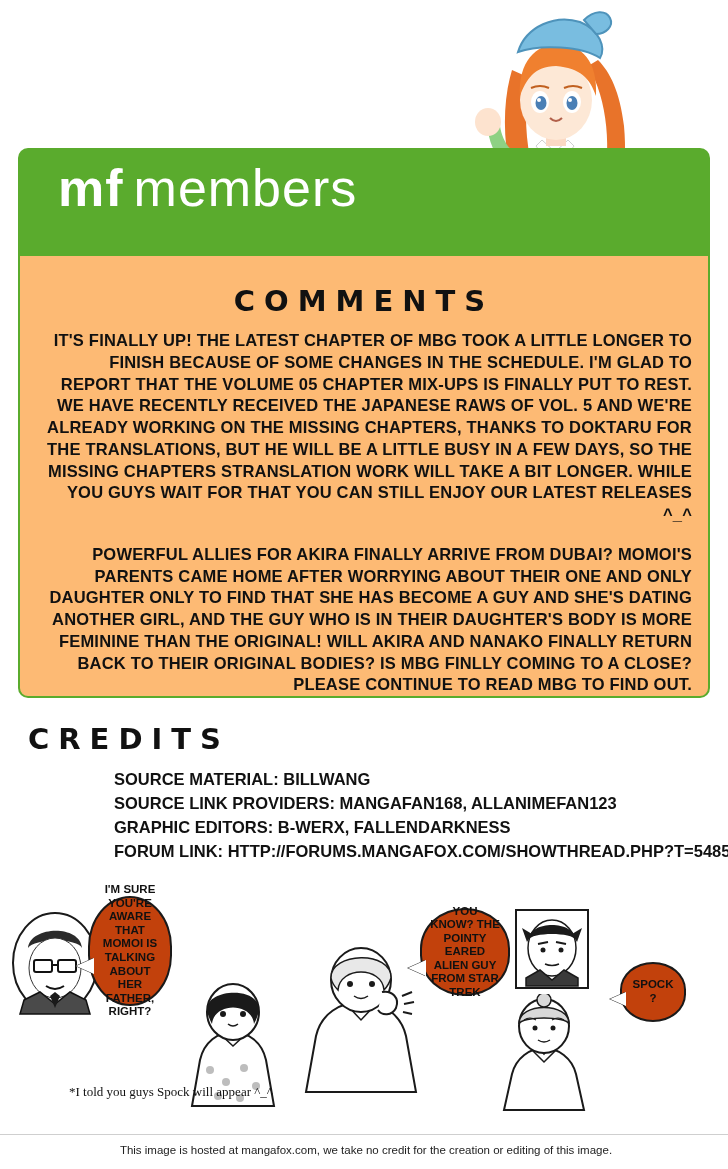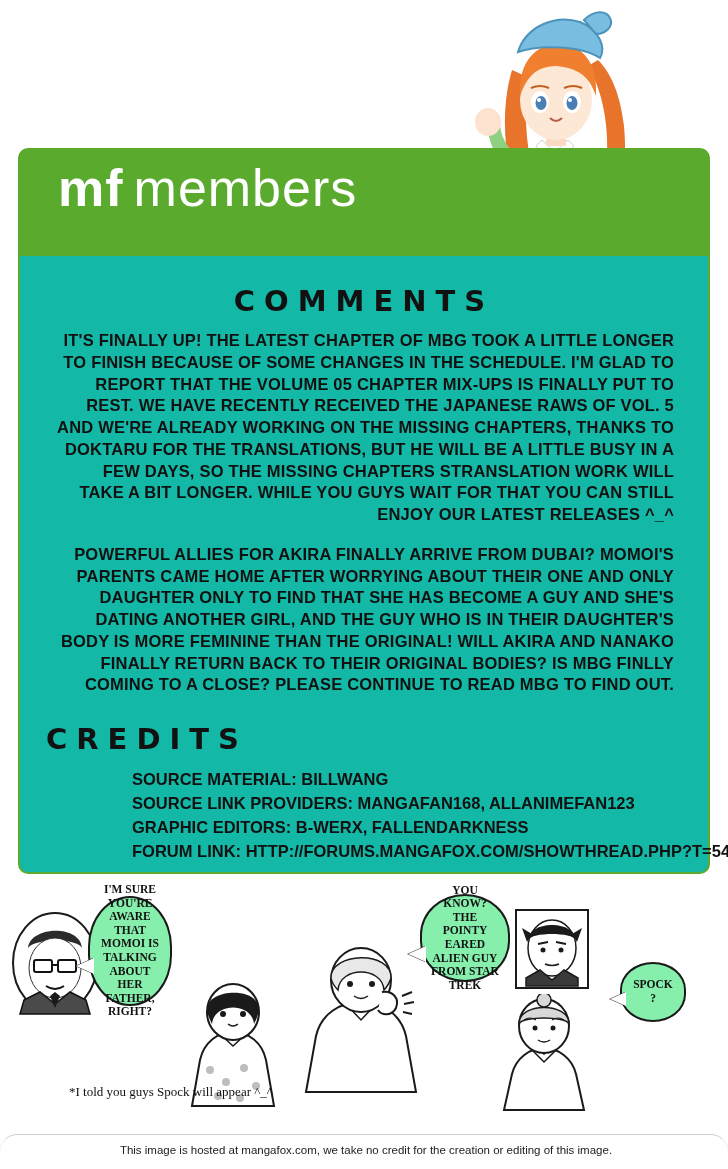--- a/index.html
+++ b/index.html
@@ -67,26 +67,26 @@
     color: #d9ecc8;
     letter-spacing: 0.5px;
   }
 
   
   .card {
     position: absolute;
     left: 18px;
     top: 256px;
     width: 692px;
-    height: 618px;
-    background: #14b8a6;
+    height: 442px;
+    background: #fdba74;
     border: 2px solid #5aab2d;
     border-top: none;
     border-radius: 0 0 10px 10px;
-    padding: 18px 26px;
+    padding: 18px 8px;
   }
 
   .section-title {
     text-align: center;
     font-size: 29px;
     letter-spacing: 9px;
     color: #111;
     font-weight: bold;
     margin: 10px 0 12px 0;
     font-family: "DejaVu Sans", sans-serif;
@@ -133,49 +133,49 @@
     position: absolute;
     left: 0;
     top: 886px;
     width: 728px;
     height: 244px;
     background: #ffffff;
   }
 
   .bubble {
     position: absolute;
-    background: #86efac;
+    background: #c2410c;
     border: 2px solid #1a1a1a;
     border-radius: 50% / 46%;
     text-align: center;
     font-size: 11.5px;
     line-height: 1.18;
     color: #111;
     text-transform: uppercase;
     font-weight: bold;
     display: flex;
     align-items: center;
     justify-content: center;
     padding: 6px 8px;
-    font-family: Liberation Serif, serif;
+    font-family: Liberation Sans, sans-serif;
   }
   .bubble:after {
     content: "";
     position: absolute;
     width: 0; height: 0;
   }
   .b1 { left: 88px; top: 10px; width: 84px; height: 110px; }
   .b1:after {
     left: -14px; bottom: 30px;
     border-top: 8px solid transparent;
     border-bottom: 8px solid transparent;
     border-right: 18px solid #ffffff;
     filter: drop-shadow(-1px 0 0 #1a1a1a);
   }
-  .b2 { left: 420px; top: 8px; width: 90px; height: 88px; }
+  .b2 { left: 420px; top: 22px; width: 90px; height: 88px; }
   .b2:after {
     left: -14px; bottom: 18px;
     border-top: 8px solid transparent;
     border-bottom: 8px solid transparent;
     border-right: 18px solid #ffffff;
     filter: drop-shadow(-1px 0 0 #1a1a1a);
   }
   .b3 { left: 620px; top: 76px; width: 66px; height: 60px; }
   .b3:after {
     left: -12px; bottom: 14px;
@@ -203,21 +203,20 @@
     bottom: 0;
     width: 728px;
     padding: 8px 0 10px 4px;
     text-align: center;
     font-size: 11.5px;
     color: #222;
     line-height: 1.35;
     border-top: 1px solid #cfcfcf;
     background: #ffffff;
     font-family: "Liberation Sans", sans-serif;
-    border-radius: 23px;
   }
 </style>
 </head>
 <body>
 
 <div class="top-art">
   <div class="char-wrap">
     <svg width="190" height="250" viewBox="0 0 190 250">
 
       <path d="M52 70 C40 110 44 160 58 200 L82 200 C66 160 62 112 70 78 Z" fill="#e8732a"></path>

